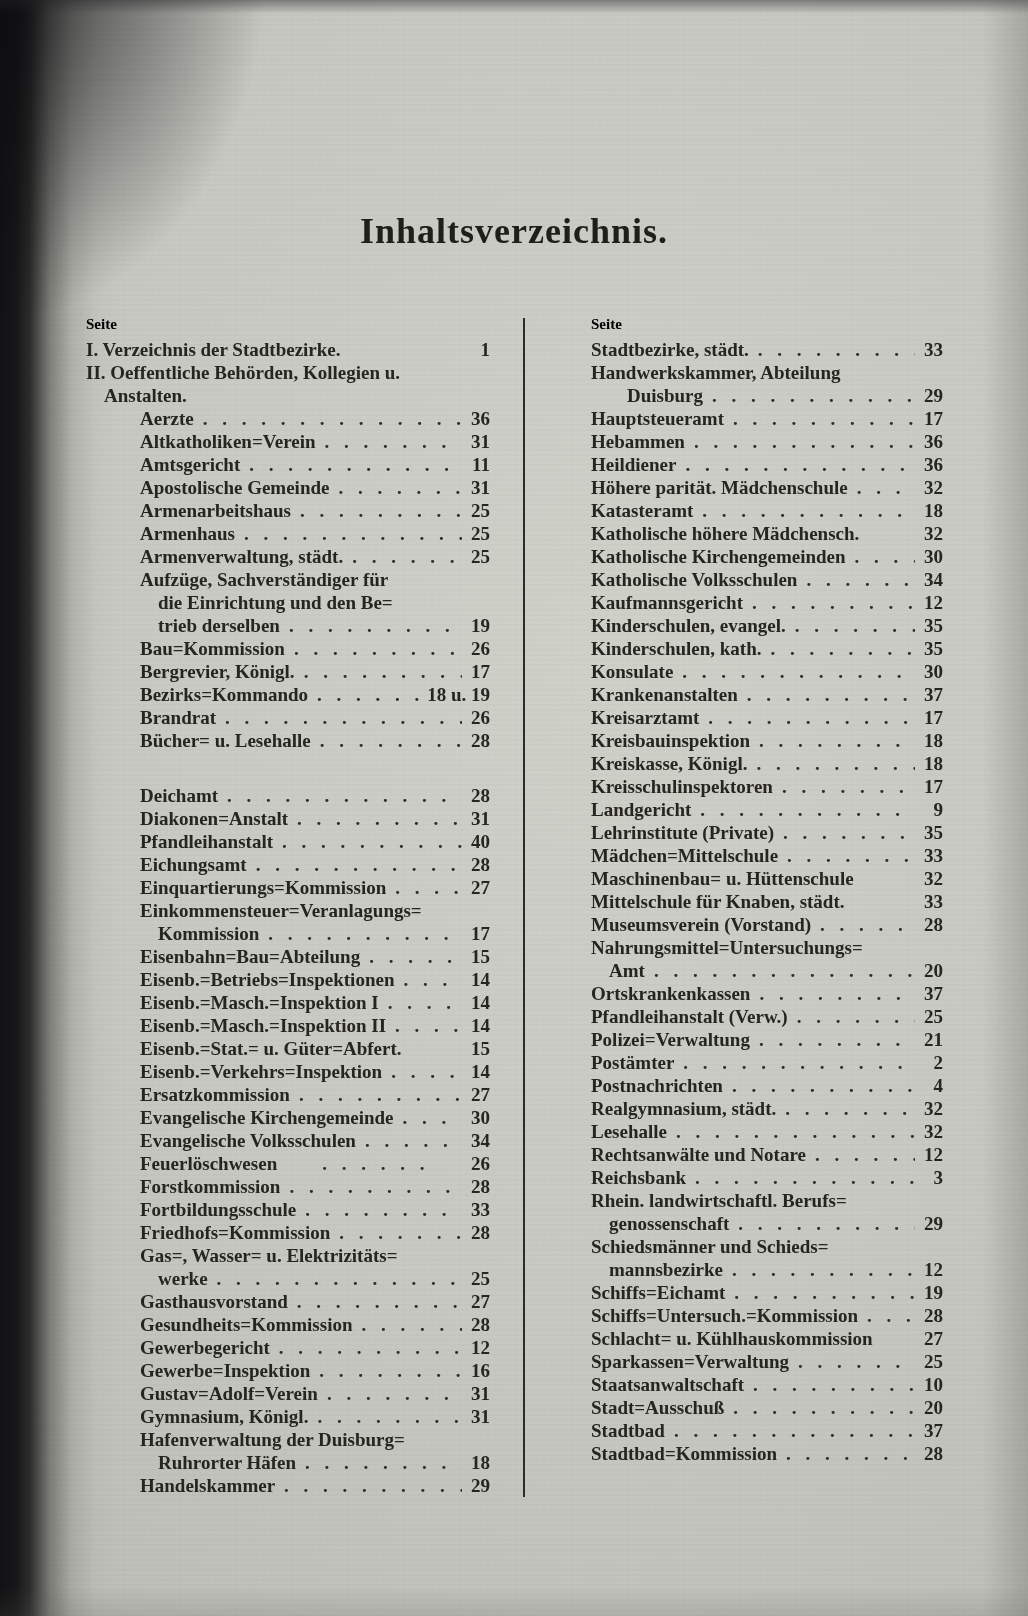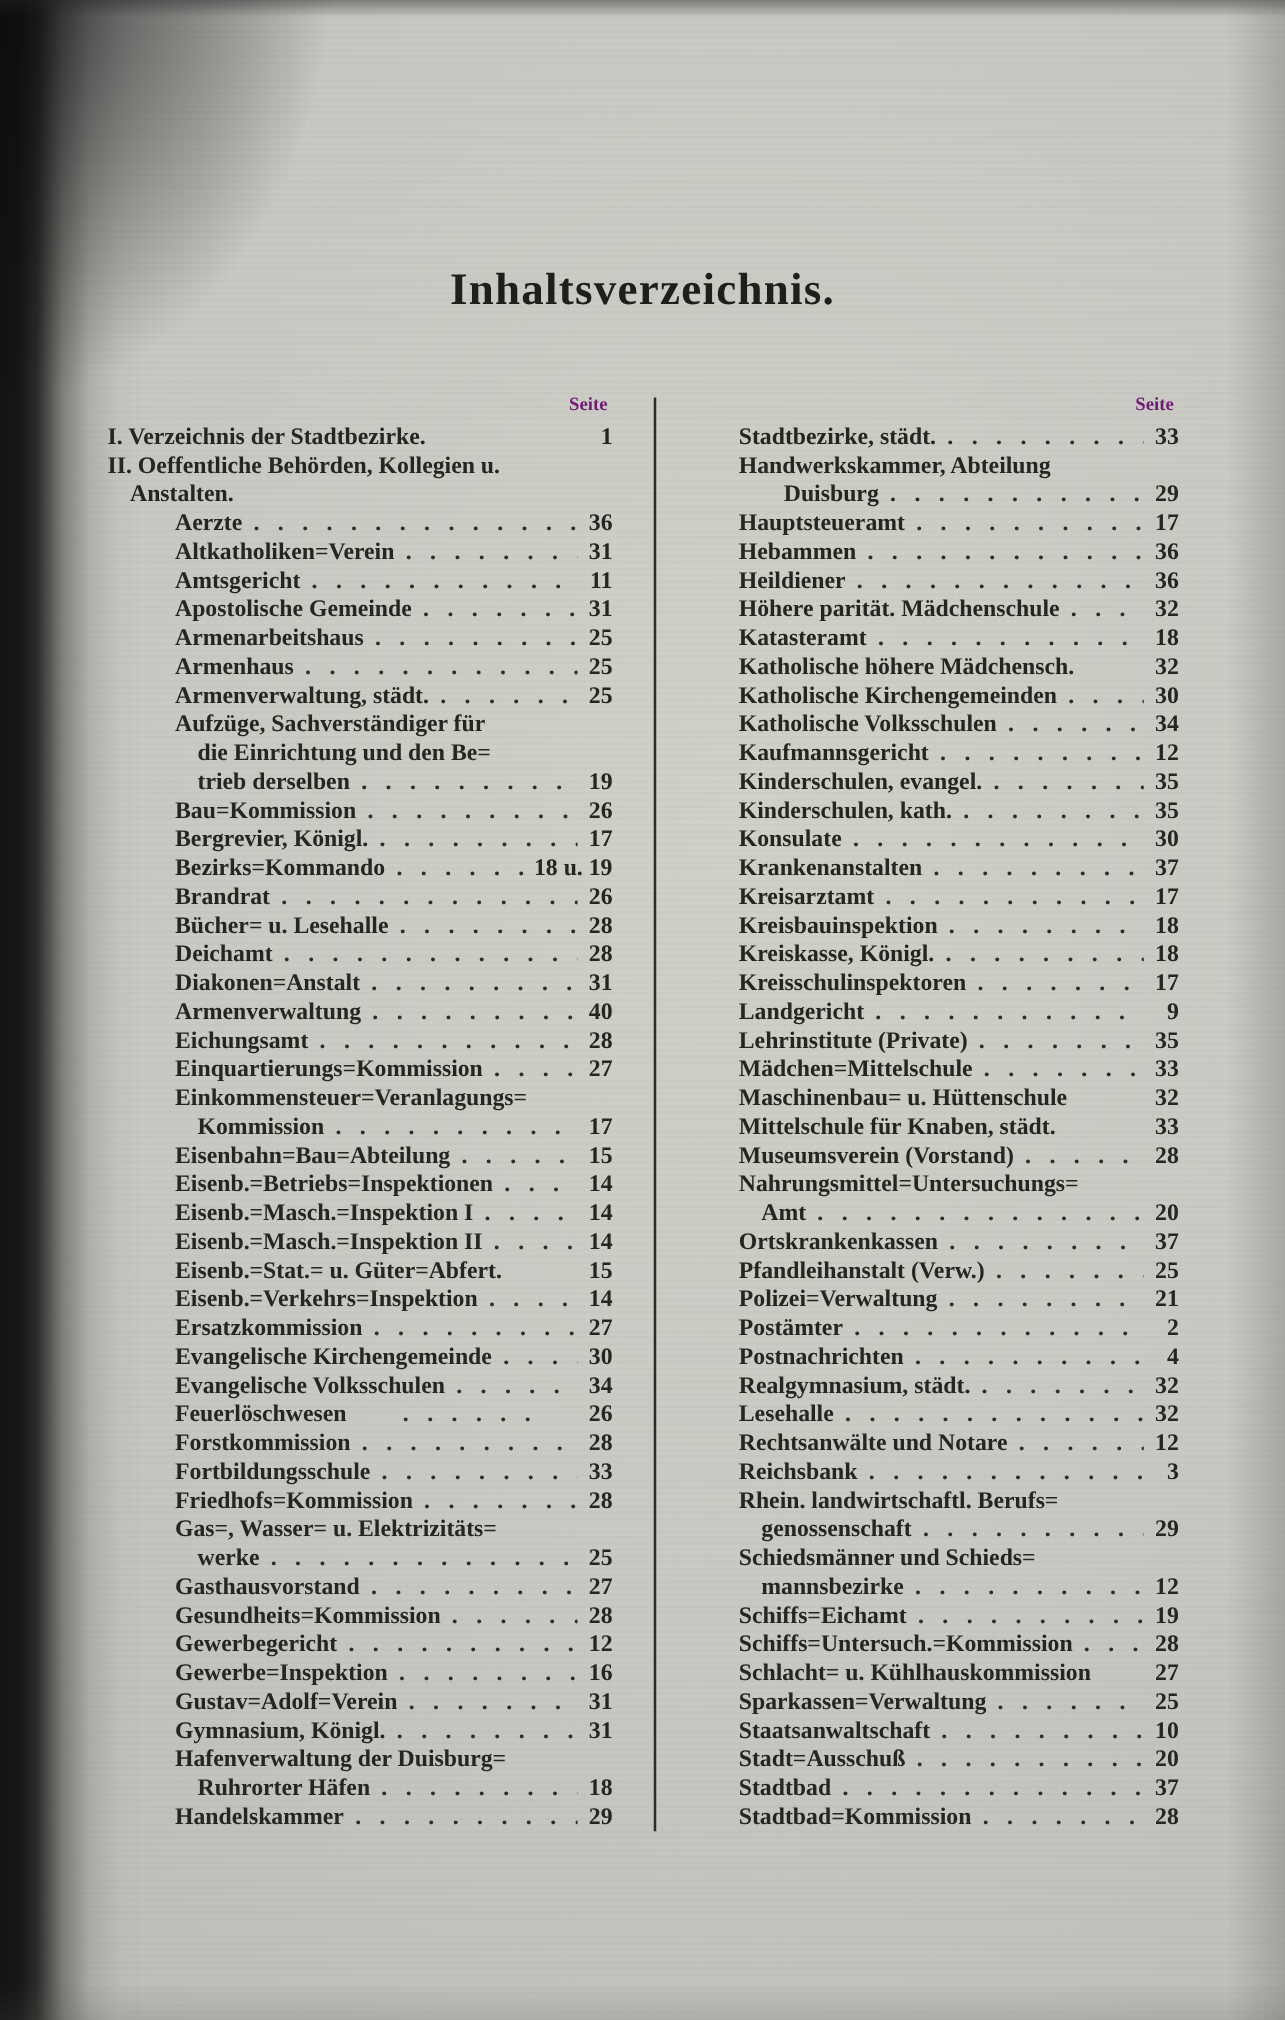--- a/index.html
+++ b/index.html
@@ -66,23 +66,23 @@
   .col { display: block; }
   .col.left  { width: 404px; }
   .col.right { width: 352px; }
   .divider {
     width: 2px; align-self: stretch;
     background: #2d2c27;
     margin-left: 33px; margin-right: 66px; margin-top: 8px;
   }
   .col-header {
     height: 28px; line-height: 28px;
-    text-align: right; padding-right: 4px;
+    padding-right: 4px;
     font-size: 15px; font-weight: bold;
-    color: #701a75;
+    color: #000000;
   }
   .entries { display: block; }
   .toc-line {
     display: flex; align-items: baseline;
     height: 23px; line-height: 23px;
     font-size: 19px; font-weight: bold;
     white-space: nowrap;
   }
   .label { flex: 0 0 auto; }
   .leader {
@@ -192,32 +192,32 @@
         <div class="toc-line" style="padding-left: 54px;">
           <span class="label">Brandrat</span>
           <span class="leader">. . . . . . . . . . . . . . . . . . . . . . . . . . . . . . . . . . . . . . . . . . . . . . . . </span>
           <span class="pagenum">26</span>
         </div>
         <div class="toc-line" style="padding-left: 54px; justify-content: flex-end;">
           <span class="label">Bücher= u. Lesehalle</span>
           <span class="leader">. . . . . . . . . . . . . . . . . . . . . . . . . . . . . . . . . . . . . . . . . . . . . . . . </span>
           <span class="pagenum">28</span>
         </div>
-        <div class="toc-line" style="padding-left: 54px;">
+        <div class="toc-line" style="padding-left: 54px; margin-top: 32px;">
           <span class="label">Deichamt</span>
           <span class="leader">. . . . . . . . . . . . . . . . . . . . . . . . . . . . . . . . . . . . . . . . . . . . . . . . </span>
           <span class="pagenum">28</span>
         </div>
         <div class="toc-line" style="padding-left: 54px;">
           <span class="label">Diakonen=Anstalt</span>
           <span class="leader">. . . . . . . . . . . . . . . . . . . . . . . . . . . . . . . . . . . . . . . . . . . . . . . . </span>
           <span class="pagenum">31</span>
         </div>
         <div class="toc-line" style="padding-left: 54px;">
-          <span class="label">Armenverwaltung</span>
+          <span class="label">Pfandleihanstalt</span>
           <span class="leader">. . . . . . . . . . . . . . . . . . . . . . . . . . . . . . . . . . . . . . . . . . . . . . . . </span>
           <span class="pagenum">40</span>
         </div>
         <div class="toc-line" style="padding-left: 54px;">
           <span class="label">Eichungsamt</span>
           <span class="leader">. . . . . . . . . . . . . . . . . . . . . . . . . . . . . . . . . . . . . . . . . . . . . . . . </span>
           <span class="pagenum">28</span>
         </div>
         <div class="toc-line" style="padding-left: 54px;">
           <span class="label">Einquartierungs=Kommission</span>

